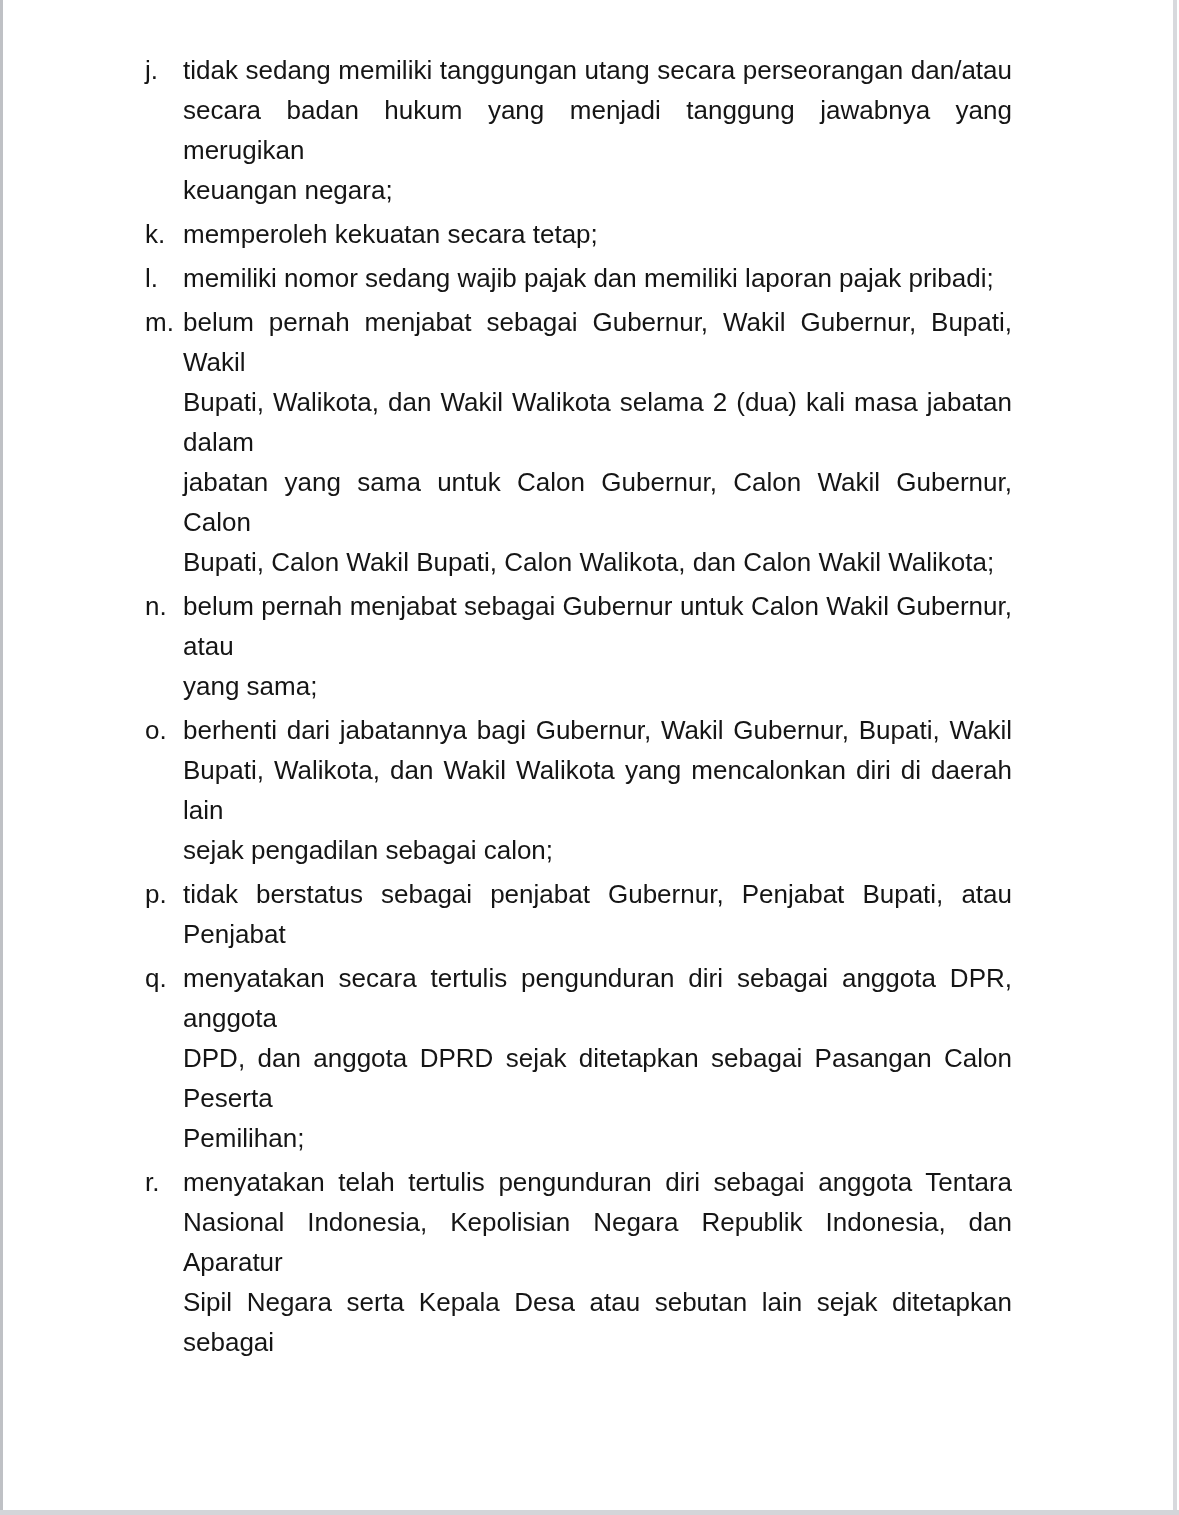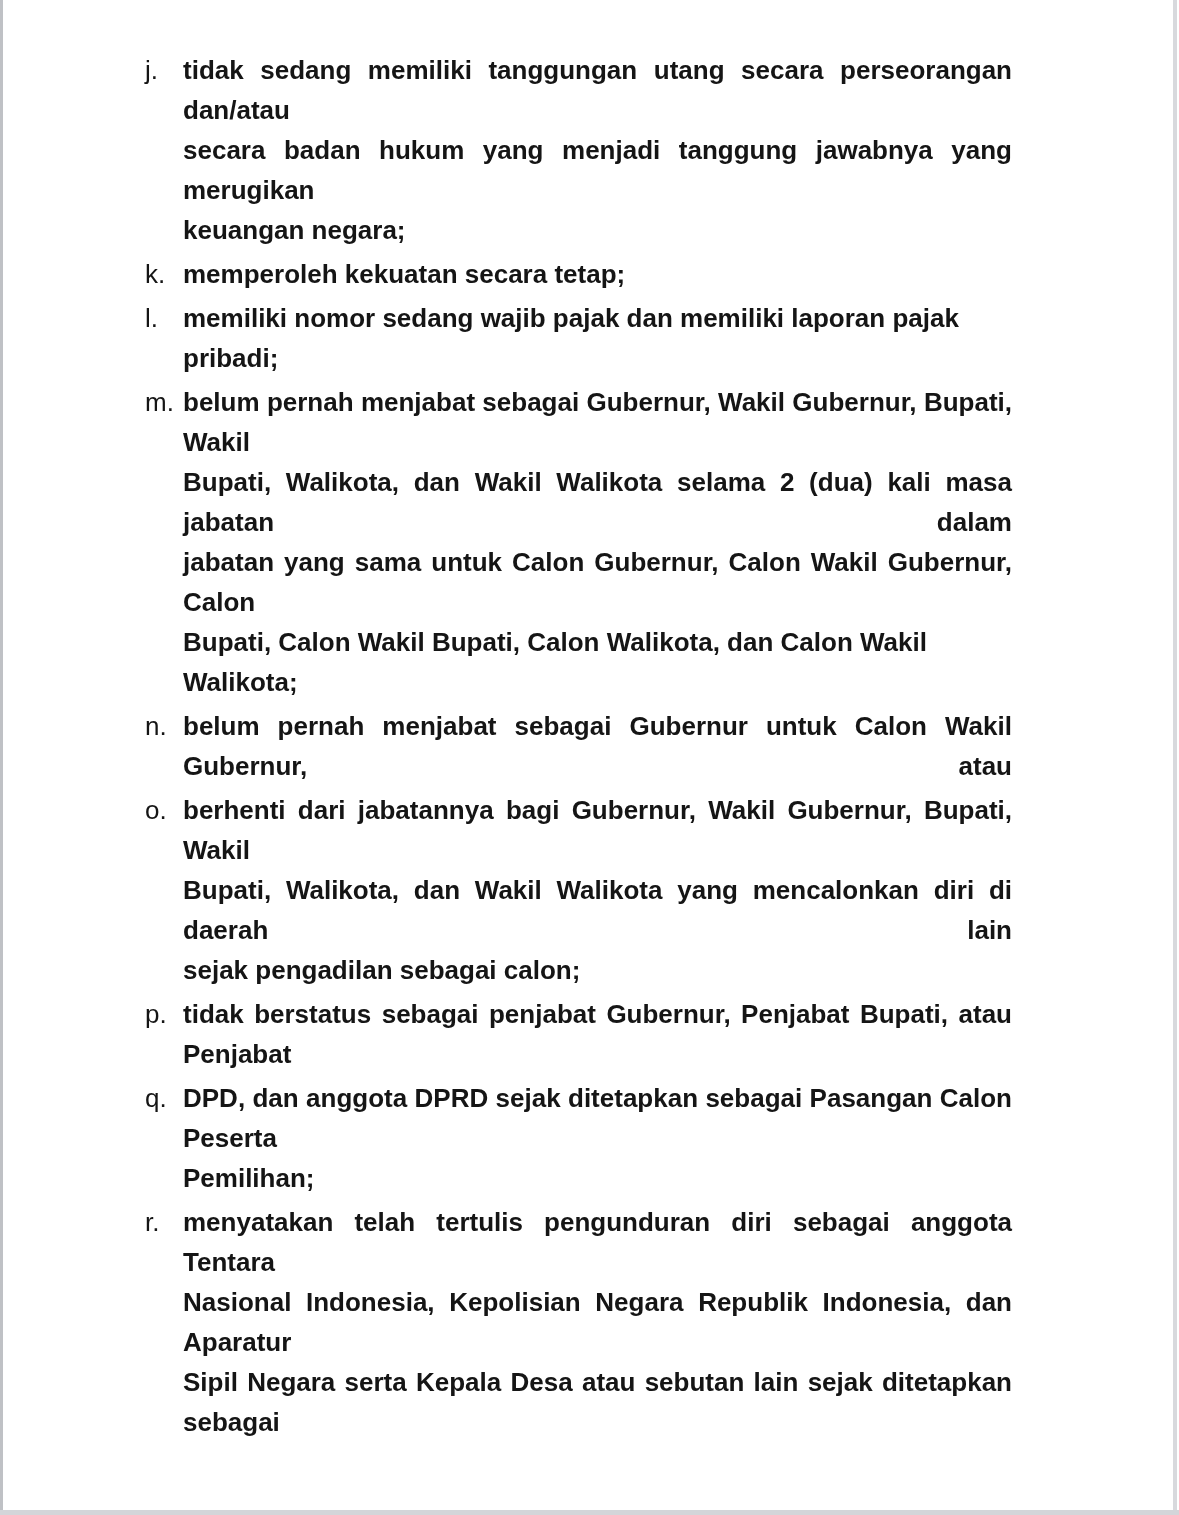--- a/index.html
+++ b/index.html
@@ -41,21 +41,21 @@
     flex-shrink: 0;
     white-space: nowrap;
   }
   .block .body { }
 
   
   .b-alpha { padding-left: 145px; line-height: 40px; margin-bottom: 4px; }
   .b-alpha .marker { width: 38px; }
   .b-alpha .body   { width: 829px; }
 
-  .line { text-align: left; font-weight: bold; }
+  .line { text-align: left; }
   .line.just {
     text-align: justify;
     text-align-last: justify;
   }
 </style>
 </head>
 <body>
 
 <div class="page">
   <div class="edge edge-left"></div>
@@ -89,39 +89,41 @@
           <div class="line just">belum pernah menjabat sebagai Gubernur, Wakil Gubernur, Bupati, Wakil</div>
           <div class="line just">Bupati, Walikota, dan Wakil Walikota selama 2 (dua) kali masa jabatan dalam</div>
           <div class="line just">jabatan yang sama untuk Calon Gubernur, Calon Wakil Gubernur, Calon</div>
           <div class="line">Bupati, Calon Wakil Bupati, Calon Walikota, dan Calon Wakil Walikota;</div>
         </div>
   </div>
       <div class="block b-alpha">
     <div class="marker">n.</div>
     <div class="body">
           <div class="line just">belum pernah menjabat sebagai Gubernur untuk Calon Wakil Gubernur, atau</div>
+          <div class="line">yang sama;</div>
         </div>
   </div>
       <div class="block b-alpha">
     <div class="marker">o.</div>
     <div class="body">
           <div class="line just">berhenti dari jabatannya bagi Gubernur, Wakil Gubernur, Bupati, Wakil</div>
           <div class="line just">Bupati, Walikota, dan Wakil Walikota yang mencalonkan diri di daerah lain</div>
           <div class="line">sejak pengadilan sebagai calon;</div>
         </div>
   </div>
       <div class="block b-alpha">
     <div class="marker">p.</div>
     <div class="body">
           <div class="line just">tidak berstatus sebagai penjabat Gubernur, Penjabat Bupati, atau Penjabat</div>
         </div>
   </div>
       <div class="block b-alpha">
     <div class="marker">q.</div>
     <div class="body">
+          <div class="line just">menyatakan secara tertulis pengunduran diri sebagai anggota DPR, anggota</div>
           <div class="line just">DPD, dan anggota DPRD sejak ditetapkan sebagai Pasangan Calon Peserta</div>
           <div class="line">Pemilihan;</div>
         </div>
   </div>
       <div class="block b-alpha">
     <div class="marker">r.</div>
     <div class="body">
           <div class="line just">menyatakan telah tertulis pengunduran diri sebagai anggota Tentara</div>
           <div class="line just">Nasional Indonesia, Kepolisian Negara Republik Indonesia, dan Aparatur</div>
           <div class="line just">Sipil Negara serta Kepala Desa atau sebutan lain sejak ditetapkan sebagai</div>

